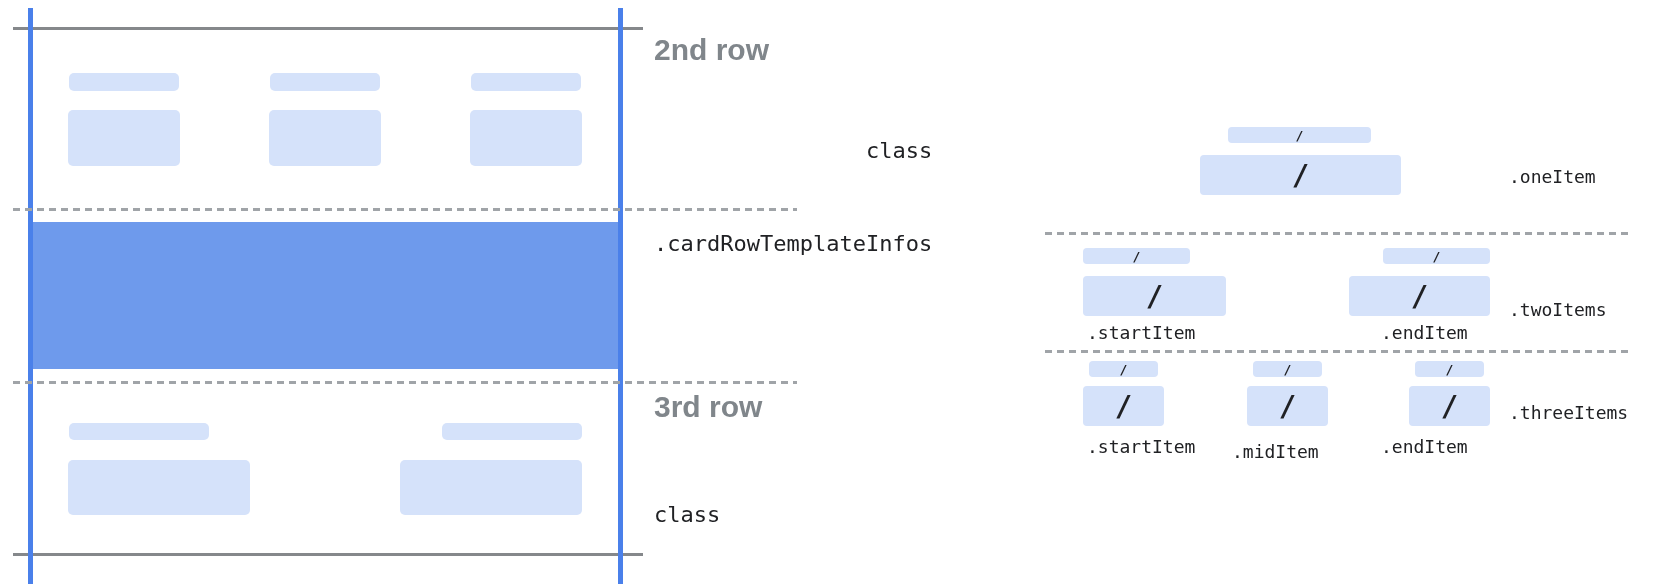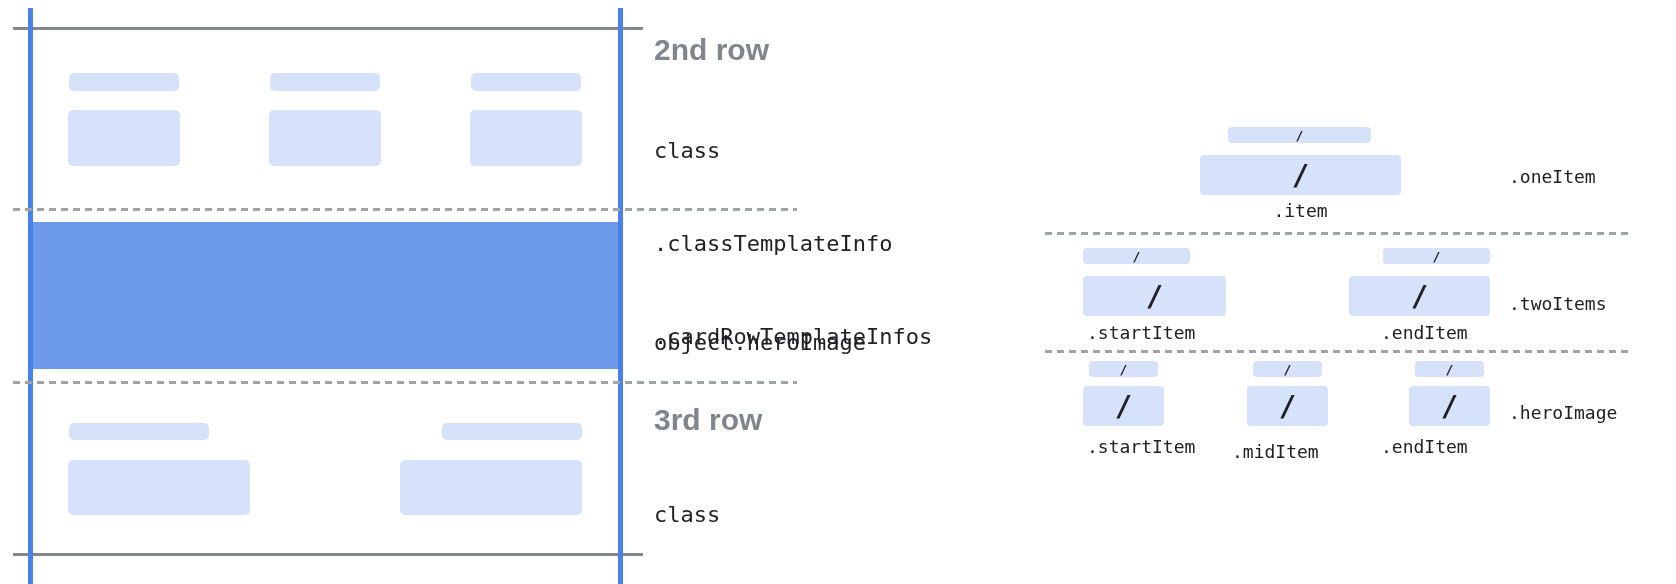--- a/index.html
+++ b/index.html
@@ -14,21 +14,21 @@
     background:repeating-linear-gradient(90deg,var(--dash-gray) 0 7px,transparent 7px 12px);
   }
   .chip{position:absolute;background:var(--chip);border-radius:5px;}
   .hero{position:absolute;background:var(--hero);}
   .heading{
     position:absolute;font-family:"Liberation Sans",sans-serif;font-weight:bold;
     font-size:30px;color:var(--heading-gray);letter-spacing:0px;
   }
   .code{
     position:absolute;font-size:22px;color:var(--code-text);
-    line-height:31px;white-space:pre;
+    line-height:31px;white-space:pre;text-align:right;
   }
   .code div{height:31px;}
   .mono-label{
     position:absolute;font-size:18px;color:var(--code-text);white-space:pre;
   }
   
   .slashbar{
     position:absolute;background:var(--chip);border-radius:4px;
     display:flex;align-items:center;justify-content:center;
     color:var(--code-text);
@@ -61,63 +61,60 @@
 
   <div class="chip" style="left:69px;top:423px;width:140px;height:17px;"></div>
   <div class="chip" style="left:68px;top:460px;width:182px;height:55px;"></div>
   <div class="chip" style="left:442px;top:423px;width:140px;height:17px;"></div>
   <div class="chip" style="left:400px;top:460px;width:182px;height:55px;"></div>
 
   <div class="heading" style="left:654px;top:33px;">2nd row</div>
 
   <div class="code" style="left:654px;top:73px;">
     <div>class</div>
-    <div>.classTemplateInfo</div>
     <div>.cardRowTemplateInfos</div>
   </div>
 
   <div class="code" style="left:654px;top:265px;">
-    <div>object.heroImage</div>
   </div>
 
-  <div class="heading" style="left:654px;top:403px;">3rd row</div>
+  <div class="heading" style="left:654px;top:390px;">3rd row</div>
 
   <div class="code" style="left:654px;top:437px;">
     <div>class</div>
     
     
     
   </div>
 
   <div class="slashbar small" style="left:1228px;top:127px;width:143px;height:16px;">
        <span>/</span>
     </div>
   <div class="slashbar big" style="left:1200px;top:155px;width:201px;height:40px;">
        <span>/</span>
     </div>
-  <div class="mono-label center-text" style="left:1200px;top:200px;width:201px;">.item</div>
   <div class="mono-label" style="left:1509px;top:166px;">.oneItem</div>
 
   <div class="dashed" style="left:1045px;top:232px;width:585px;"></div>
 
   <div class="slashbar small" style="left:1083px;top:248px;width:107px;height:16px;">
        <span>/</span>
     </div>
   <div class="slashbar big" style="left:1083px;top:276px;width:143px;height:40px;">
        <span>/</span>
     </div>
   <div class="slashbar small" style="left:1383px;top:248px;width:107px;height:16px;">
        <span>/</span>
     </div>
   <div class="slashbar big" style="left:1349px;top:276px;width:141px;height:40px;">
        <span>/</span>
     </div>
   <div class="mono-label" style="left:1087px;top:322px;">.startItem</div>
   <div class="mono-label" style="left:1381px;top:322px;">.endItem</div>
-  <div class="mono-label" style="left:1509px;top:293px;">.twoItems</div>
+  <div class="mono-label" style="left:1509px;top:299px;">.twoItems</div>
 
   <div class="dashed" style="left:1045px;top:350px;width:585px;"></div>
 
   <div class="slashbar small" style="left:1089px;top:361px;width:69px;height:16px;">
        <span>/</span>
     </div>
   <div class="slashbar big" style="left:1083px;top:386px;width:81px;height:40px;">
        <span>/</span>
     </div>
   <div class="slashbar small" style="left:1253px;top:361px;width:69px;height:16px;">
@@ -128,15 +125,15 @@
     </div>
   <div class="slashbar small" style="left:1415px;top:361px;width:69px;height:16px;">
        <span>/</span>
     </div>
   <div class="slashbar big" style="left:1409px;top:386px;width:81px;height:40px;">
        <span>/</span>
     </div>
   <div class="mono-label" style="left:1087px;top:436px;">.startItem</div>
   <div class="mono-label" style="left:1232px;top:441px;">.midItem</div>
   <div class="mono-label" style="left:1381px;top:436px;">.endItem</div>
-  <div class="mono-label" style="left:1509px;top:402px;">.heroImage</div>
+  <div class="mono-label" style="left:1509px;top:402px;">.threeItems</div>
 
 </div>
 
 </body></html>

